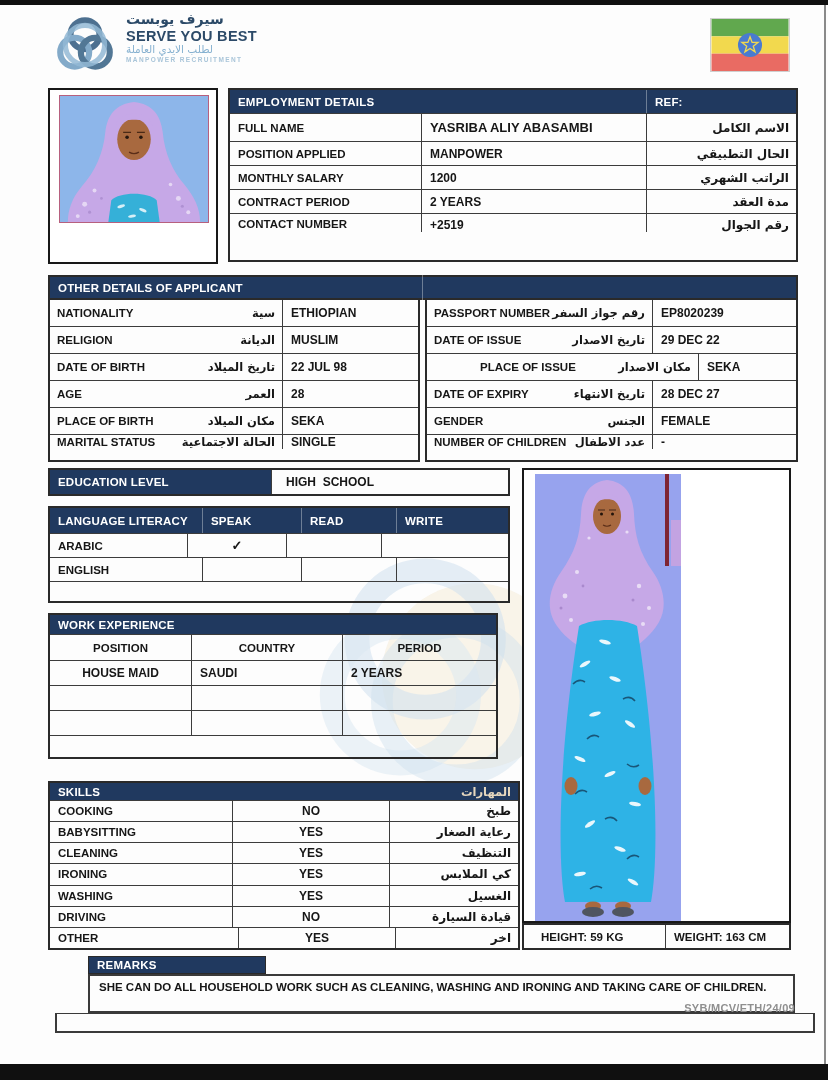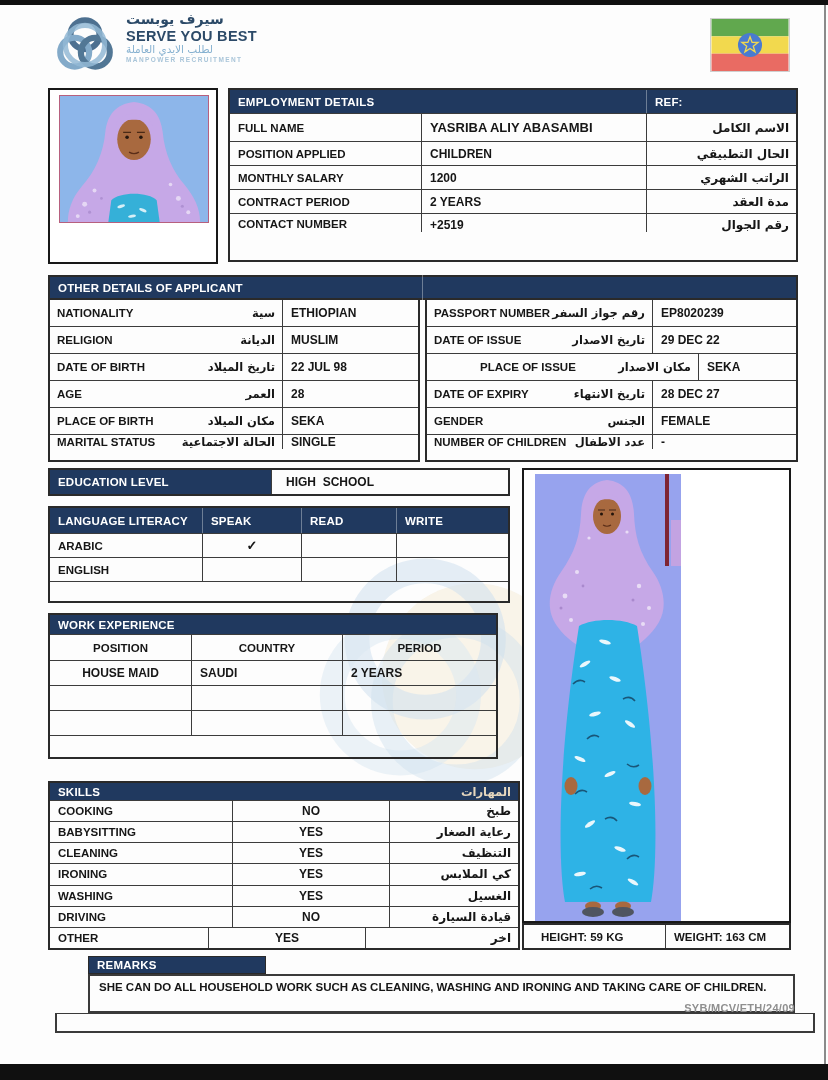--- a/index.html
+++ b/index.html
@@ -129,21 +129,21 @@
       <div class="c" style="width:417px;padding-left:8px;border-right:1px solid rgba(255,255,255,.35);">EMPLOYMENT DETAILS</div>
       <div class="c" style="flex:1;padding-left:8px;">REF:</div>
     </div>
     <div class="row" style="height:28px;">
       <div class="c lb" style="width:192px;">FULL NAME</div>
       <div class="c val" style="width:225px;font-size:13px;">YASRIBA ALIY ABASAMBI</div>
       <div class="c arx" style="flex:1;">الاسم الكامل</div>
     </div>
     <div class="row" style="height:24px;">
       <div class="c lb" style="width:192px;">POSITION APPLIED</div>
-      <div class="c val" style="width:225px;">CHILDREN</div>
+      <div class="c val" style="width:225px;">MANPOWER</div>
       <div class="c arx" style="flex:1;">الحال التطبيقي</div>
     </div>
     <div class="row" style="height:24px;">
       <div class="c lb" style="width:192px;">MONTHLY SALARY</div>
       <div class="c val" style="width:225px;">1200</div>
       <div class="c arx" style="flex:1;">الراتب الشهري</div>
     </div>
     <div class="row" style="height:24px;">
       <div class="c lb" style="width:192px;">CONTRACT PERIOD</div>
       <div class="c val" style="width:225px;">2 YEARS</div>
@@ -257,21 +257,21 @@
   </div>
 
   <div class="tbl" style="left:48px;top:506px;width:462px;height:97px;">
     <div class="row hdrbar" style="height:26px;">
       <div class="c" style="width:153px;padding-left:8px;border-right:1px solid rgba(255,255,255,.35);">LANGUAGE LITERACY</div>
       <div class="c" style="width:99px;padding-left:8px;border-right:1px solid rgba(255,255,255,.35);">SPEAK</div>
       <div class="c" style="width:95px;padding-left:8px;border-right:1px solid rgba(255,255,255,.35);">READ</div>
       <div class="c" style="flex:1;padding-left:8px;">WRITE</div>
     </div>
     <div class="row" style="height:24px;">
-      <div class="c lb" style="width:153px;">ARABIC</div>
+      <div class="c lb" style="width:138px;">ARABIC</div>
       <div class="c ctr chk" style="width:99px;">✓</div>
       <div class="c ctr" style="width:95px;"></div>
       <div class="c ctr" style="flex:1;"></div>
     </div>
     <div class="row" style="height:24px;">
       <div class="c lb" style="width:153px;">ENGLISH</div>
       <div class="c ctr" style="width:99px;"></div>
       <div class="c ctr" style="width:95px;"></div>
       <div class="c ctr" style="flex:1;"></div>
     </div>
@@ -343,21 +343,21 @@
       <div class="c lb" style="width:183px;">WASHING</div>
       <div class="c ctr val" style="width:157px;">YES</div>
       <div class="c arx" style="flex:1;">الغسيل</div>
     </div>
     <div class="row" style="flex:1;">
       <div class="c lb" style="width:183px;">DRIVING</div>
       <div class="c ctr val" style="width:157px;">NO</div>
       <div class="c arx" style="flex:1;">قيادة السيارة</div>
     </div>
     <div class="row" style="flex:1;">
-      <div class="c lb" style="width:159px;">OTHER</div>
+      <div class="c lb" style="width:189px;">OTHER</div>
       <div class="c ctr val" style="width:157px;">YES</div>
       <div class="c arx" style="flex:1;">اخر</div>
     </div>
   </div>
 
   <div class="abs fbox">
     <svg class="abs fimg" viewBox="0 0 146 447" preserveAspectRatio="none">
       <rect width="146" height="447" fill="#97a3ee"></rect>
       <rect x="130" y="0" width="4" height="92" fill="#7e2433"></rect>
       <rect x="136" y="46" width="10" height="46" fill="#c3a3e2"></rect>

